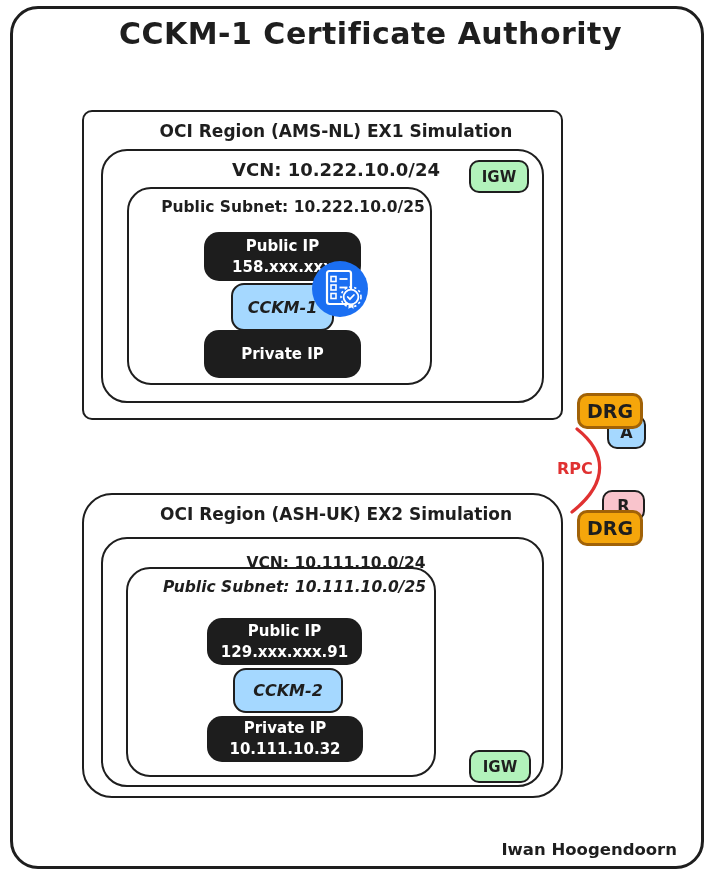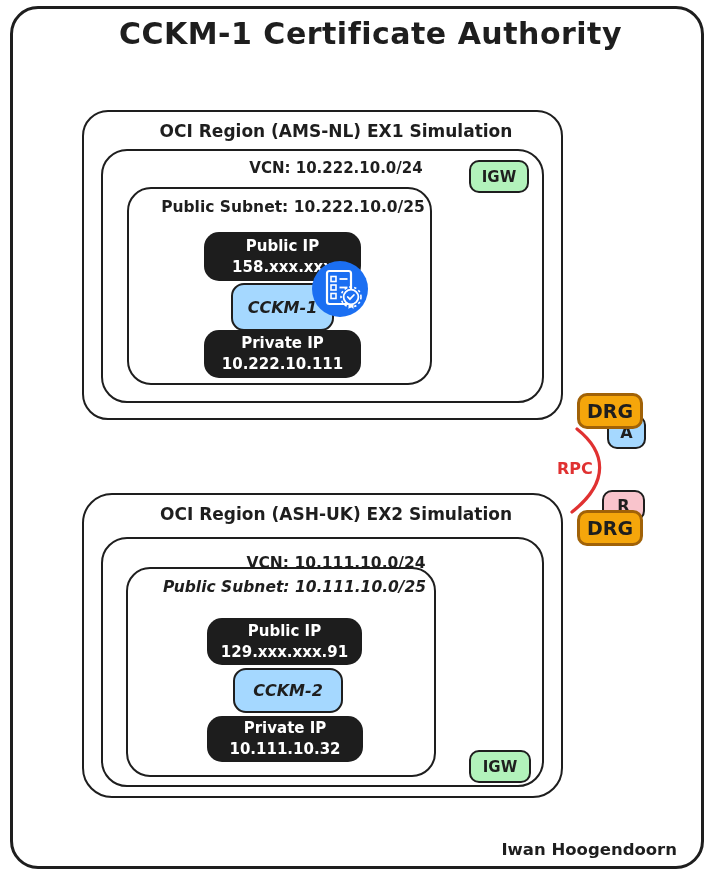--- a/index.html
+++ b/index.html
@@ -7,24 +7,24 @@
   .abs { position:absolute; }
   .sketch { position:absolute; border:2.5px solid #1e1e1e; border-radius:24px; background:#ffffff; box-sizing:border-box; }
   .label { position:absolute; white-space:nowrap; color:#1e1e1e; }
   .center-text { left:0; right:0; text-align:center;padding-left:27px; }
 
   #outer-frame { left:10px; top:6px; width:694px; height:863px; border-width:3.5px; border-radius:28px; }
 
   #diagram-title { top:16px; font-size:30px; font-weight:800; letter-spacing:.5px; }
 
   
-  #region-ex1 { left:82px; top:110px; width:481px; height:310px; border-radius:26px; }
+  #region-ex1 { left:82px; top:110px; width:481px; height:310px; border-radius:10px; }
   #region-ex1-title { top:9px; font-size:17px; font-weight:600; }
   #vcn-ex1 { left:17px; top:37px; width:443px; height:254px; border-radius:26px; }
-  #vcn-ex1-label { top:8px; font-size:15px; font-weight:600; }
+  #vcn-ex1-label { top:8px; font-size:18px; font-weight:600; }
   #igw-ex1 { left:366px; top:9px; width:60px; height:33px; border-radius:10px; background:#b2f2bb; display:flex; align-items:center; justify-content:center; font-size:15px; font-weight:600; position:absolute; border:2.5px solid #1e1e1e; box-sizing:border-box; }
   #subnet-ex1 { left:24px; top:36px; width:305px; height:198px; border-radius:24px; }
   #subnet-ex1-label { top:9px; font-size:15.5px; font-weight:600; }
 
   .ip-box { position:absolute; background:#1d1d1d; color:#ffffff; border-radius:15px; display:flex; flex-direction:column; align-items:center; justify-content:center; line-height:21px; font-size:15px; font-weight:700; }
   .instance-box { position:absolute; background:#a5d8ff; border:2.5px solid #1e1e1e; border-radius:13px; display:flex; align-items:center; justify-content:center; font-size:16px; font-weight:600; box-sizing:border-box;font-style:italic; }
 
   #public-ip-ex1 { left:75px; top:43px; width:157px; height:49px; }
   #cckm1-box { left:102px; top:94px; width:103px; height:48px; }
   #private-ip-ex1 { left:75px; top:141px; width:157px; height:48px; }
@@ -78,21 +78,20 @@
         <span>Public IP</span>
         <span>158.xxx.xxx</span>
       </div>
 
       <div id="cckm1-box" class="instance-box">
         <span>CCKM-1</span>
       </div>
 
       <div id="private-ip-ex1" class="ip-box">
         <span>Private IP</span>
-        <span>10.222.10.111</span>
       </div>
 
       <div id="cert-icon-wrap">
         <svg width="58" height="58" viewBox="0 0 58 58">
           <circle cx="29" cy="29" r="28" fill="#1b6ff2"></circle>
           <rect x="16" y="11" width="24" height="33" rx="2.5" fill="none" stroke="#ffffff" stroke-width="2.2"></rect>
           <rect x="20" y="16.5" width="5" height="5" fill="none" stroke="#ffffff" stroke-width="1.6"></rect>
           <rect x="20" y="25" width="5" height="5" fill="none" stroke="#ffffff" stroke-width="1.6"></rect>
           <rect x="20" y="33.5" width="5" height="5" fill="none" stroke="#ffffff" stroke-width="1.6"></rect>
           <line x1="28.5" y1="19" x2="36.5" y2="19" stroke="#ffffff" stroke-width="1.8"></line>

